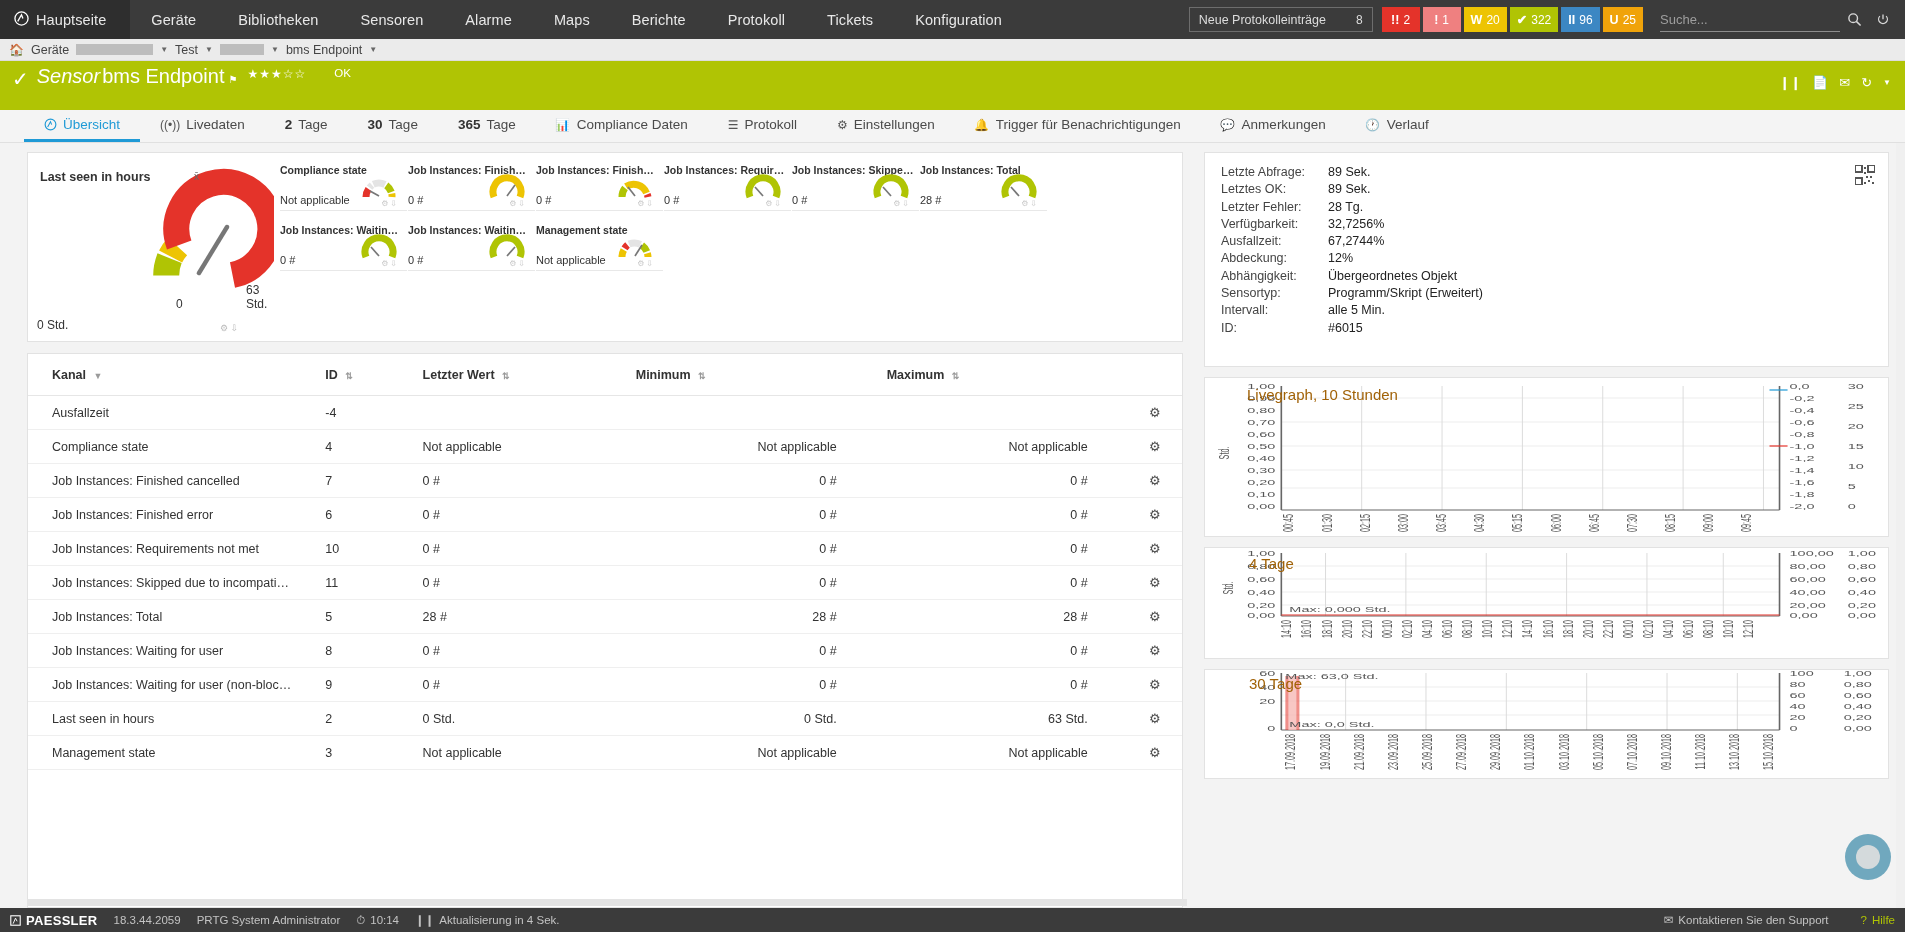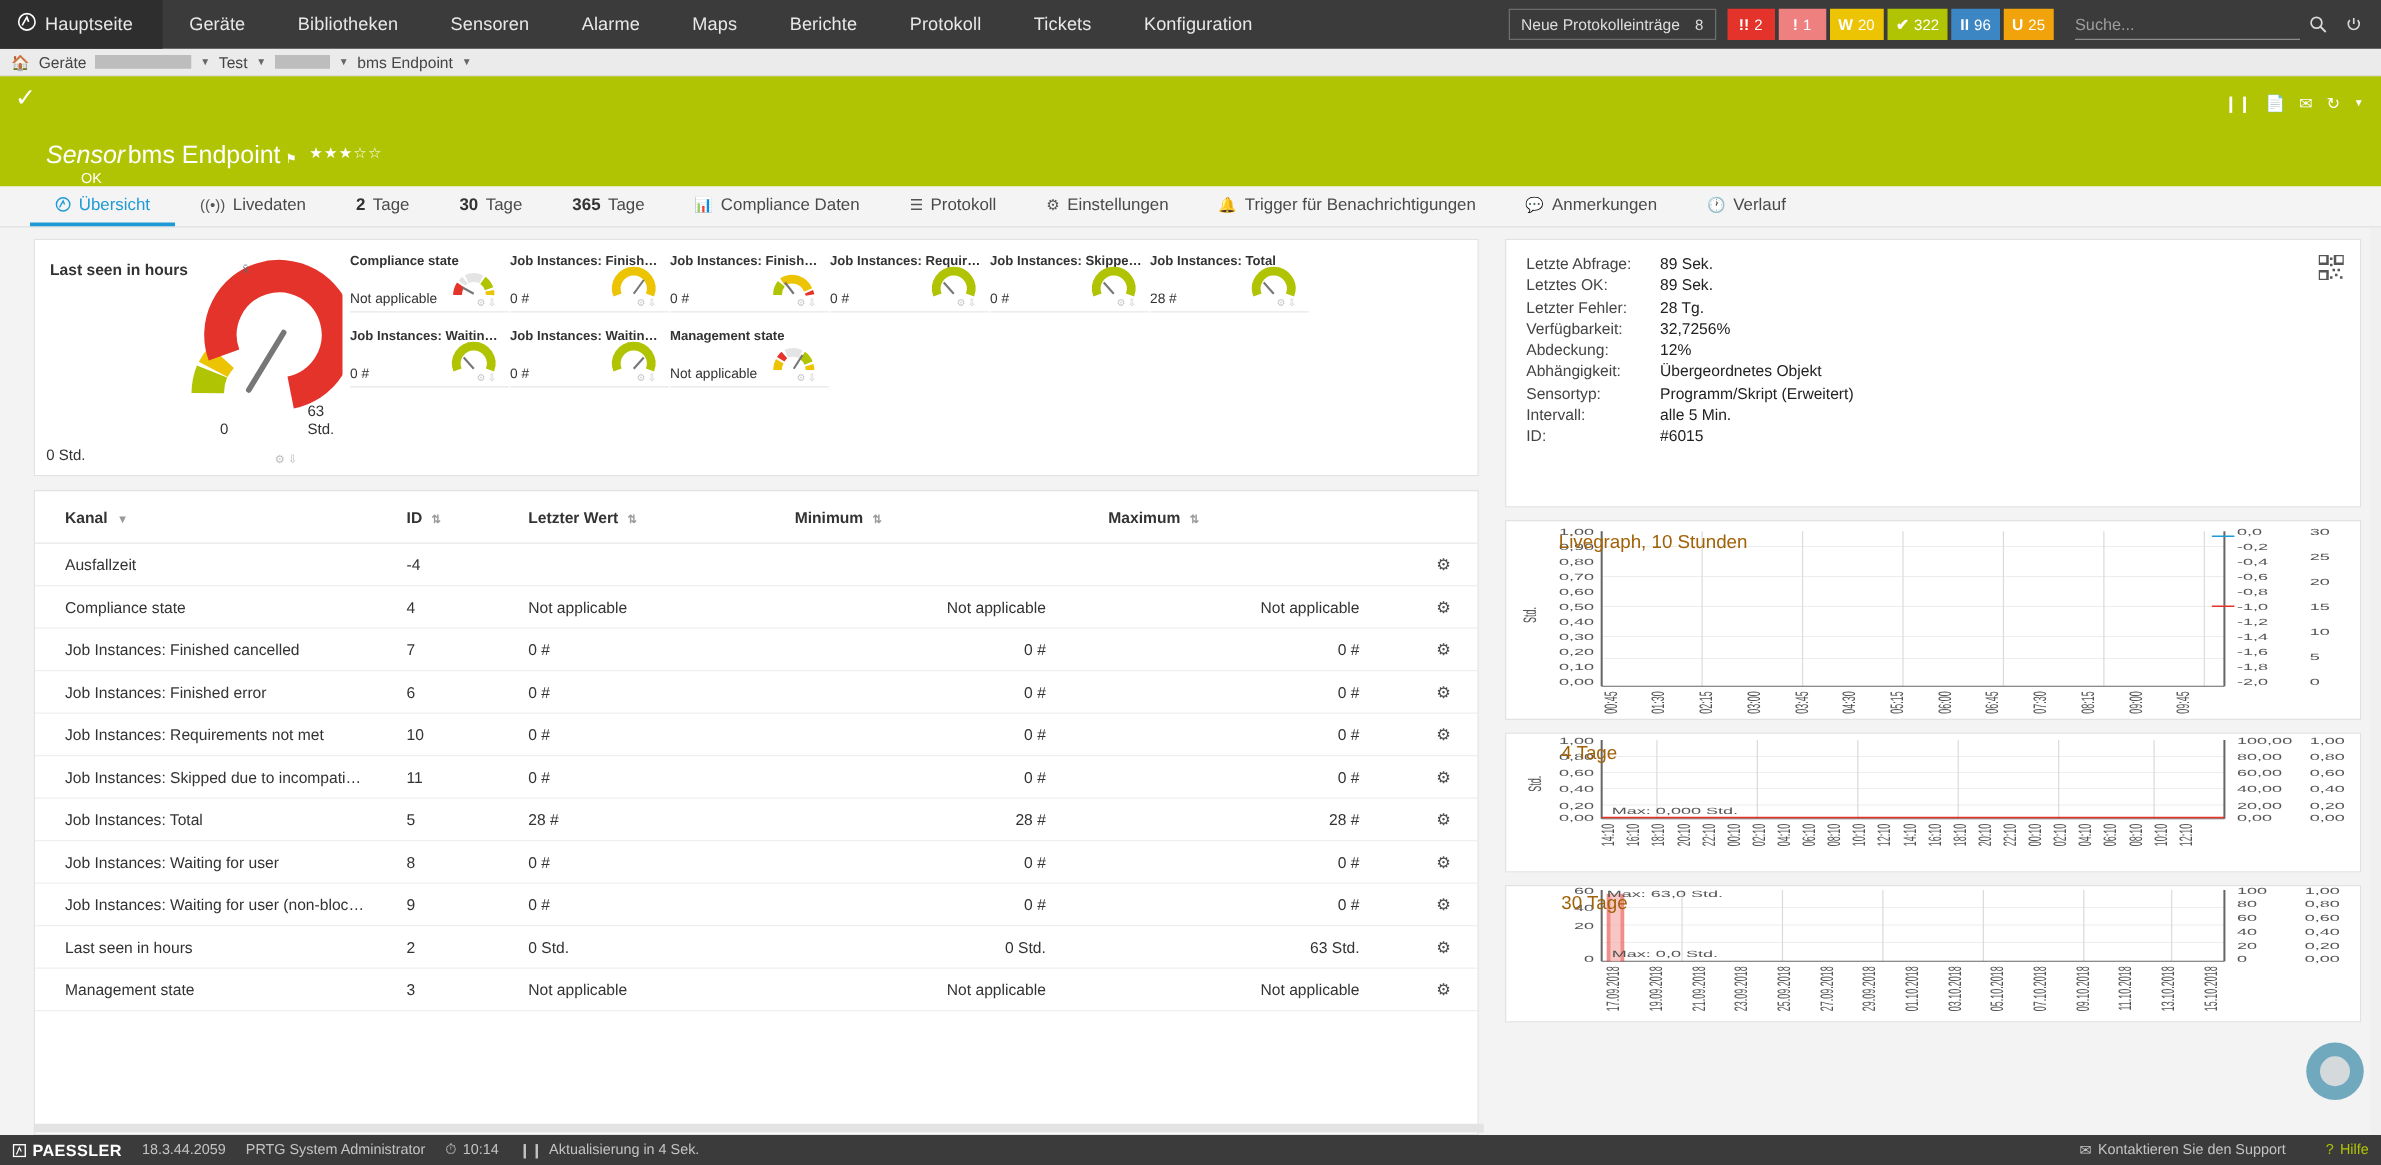--- a/index.html
+++ b/index.html
@@ -19,21 +19,21 @@
   .topnav-items { display: flex; align-items: stretch; }
   .navitem {
     display: flex; align-items: center; padding: 0 21px; color: #e8e8e8;
     font-size: 14.5px; white-space: nowrap; letter-spacing: .1px;
   }
   .navitem.home { background: #2e2e2e; gap: 7px; padding-left: 14px; padding-right: 24px;}
   .navitem.home svg { width: 15px; height: 15px; flex: 0 0 15px; }
   .topnav-right { margin-left: auto; display: flex; align-items: center; gap: 0; padding-right: 8px;}
   .logbox {
     border: 1px solid #6d6d6d; color: #ddd; font-size: 12.5px; height: 25px;
-    display: flex; align-items: center; gap: 12px; padding: 0 9px; margin-right: 9px;
+    display: flex; align-items: center; gap: 30px; padding: 0 9px; margin-right: 9px;
     white-space: nowrap;
   }
   .logbox .cnt { font-size: 12px; color: #ddd; }
   .badge {
     height: 25px; min-width: 38px; display: flex; align-items: center; justify-content: center;
     gap: 4px; color: #fff; font-size: 12.5px; font-weight: bold; padding: 0 7px; margin-right: 3px;
   }
   .badge .bn { font-weight: normal; font-size: 12px; }
   .searchbox {
     margin-left: 14px; width: 180px; border-bottom: 1px solid #8d8d8d; height: 24px;
@@ -56,21 +56,21 @@
     flex: 0 0 49px; background: #b0c404; display: flex; align-items: flex-start;
     padding: 4px 14px 0 12px; position: relative; color: #fff;
   }
   .sensorbar .check { font-size: 20px; line-height: 1; margin: 4px 8px 0 0; }
   .s-title { font-size: 20px; line-height: 1.1; display: flex; align-items: baseline; gap: 2px;}
   .s-title .kind { font-style: italic; font-weight: 400; }
   .s-title .nm { font-weight: 400; }
   .flagic { font-size: 10px; vertical-align: super; margin-left: 2px; }
   .stars { font-size: 12px; letter-spacing: 1px; margin-left: 8px; color: #fff; align-self: flex-start; margin-top: 3px;}
   .s-status { font-size: 11.5px; margin-top: 2px; margin-left: 0; }
-  .sensor-left { display: flex; flex-direction: column; margin-top: 48px; }
+  .sensor-left { display: flex; flex-direction: row; }
   .sensor-tools { margin-left: auto; display: flex; gap: 11px; align-items: center; color: #fff; font-size: 13px; padding-top: 10px;}
 
   
   .tabs {
     flex: 0 0 33px; background: #f4f4f4; display: flex; align-items: stretch;
     padding-left: 24px; border-bottom: 1px solid #e0e0e0;
   }
   .tab {
     display: flex; align-items: center; gap: 6px; padding: 0 20px; font-size: 13.5px;
     color: #4a4a4a; white-space: nowrap; border-bottom: 3px solid transparent;
@@ -603,20 +603,24 @@
         </div>
         <div class="inforow">
           <span class="k">Letzter Fehler:</span>
           <span class="v">28 Tg.</span>
         </div>
         <div class="inforow">
           <span class="k">Verfügbarkeit:</span>
           <span class="v">32,7256%</span>
         </div>
         <div class="inforow">
+          <span class="k">Ausfallzeit:</span>
+          <span class="v">67,2744%</span>
+        </div>
+        <div class="inforow">
           <span class="k">Abdeckung:</span>
           <span class="v">12%</span>
         </div>
         <div class="inforow">
           <span class="k">Abhängigkeit:</span>
           <span class="v">Übergeordnetes Objekt</span>
         </div>
         <div class="inforow">
           <span class="k">Sensortyp:</span>
           <span class="v">Programm/Skript (Erweitert)</span>

